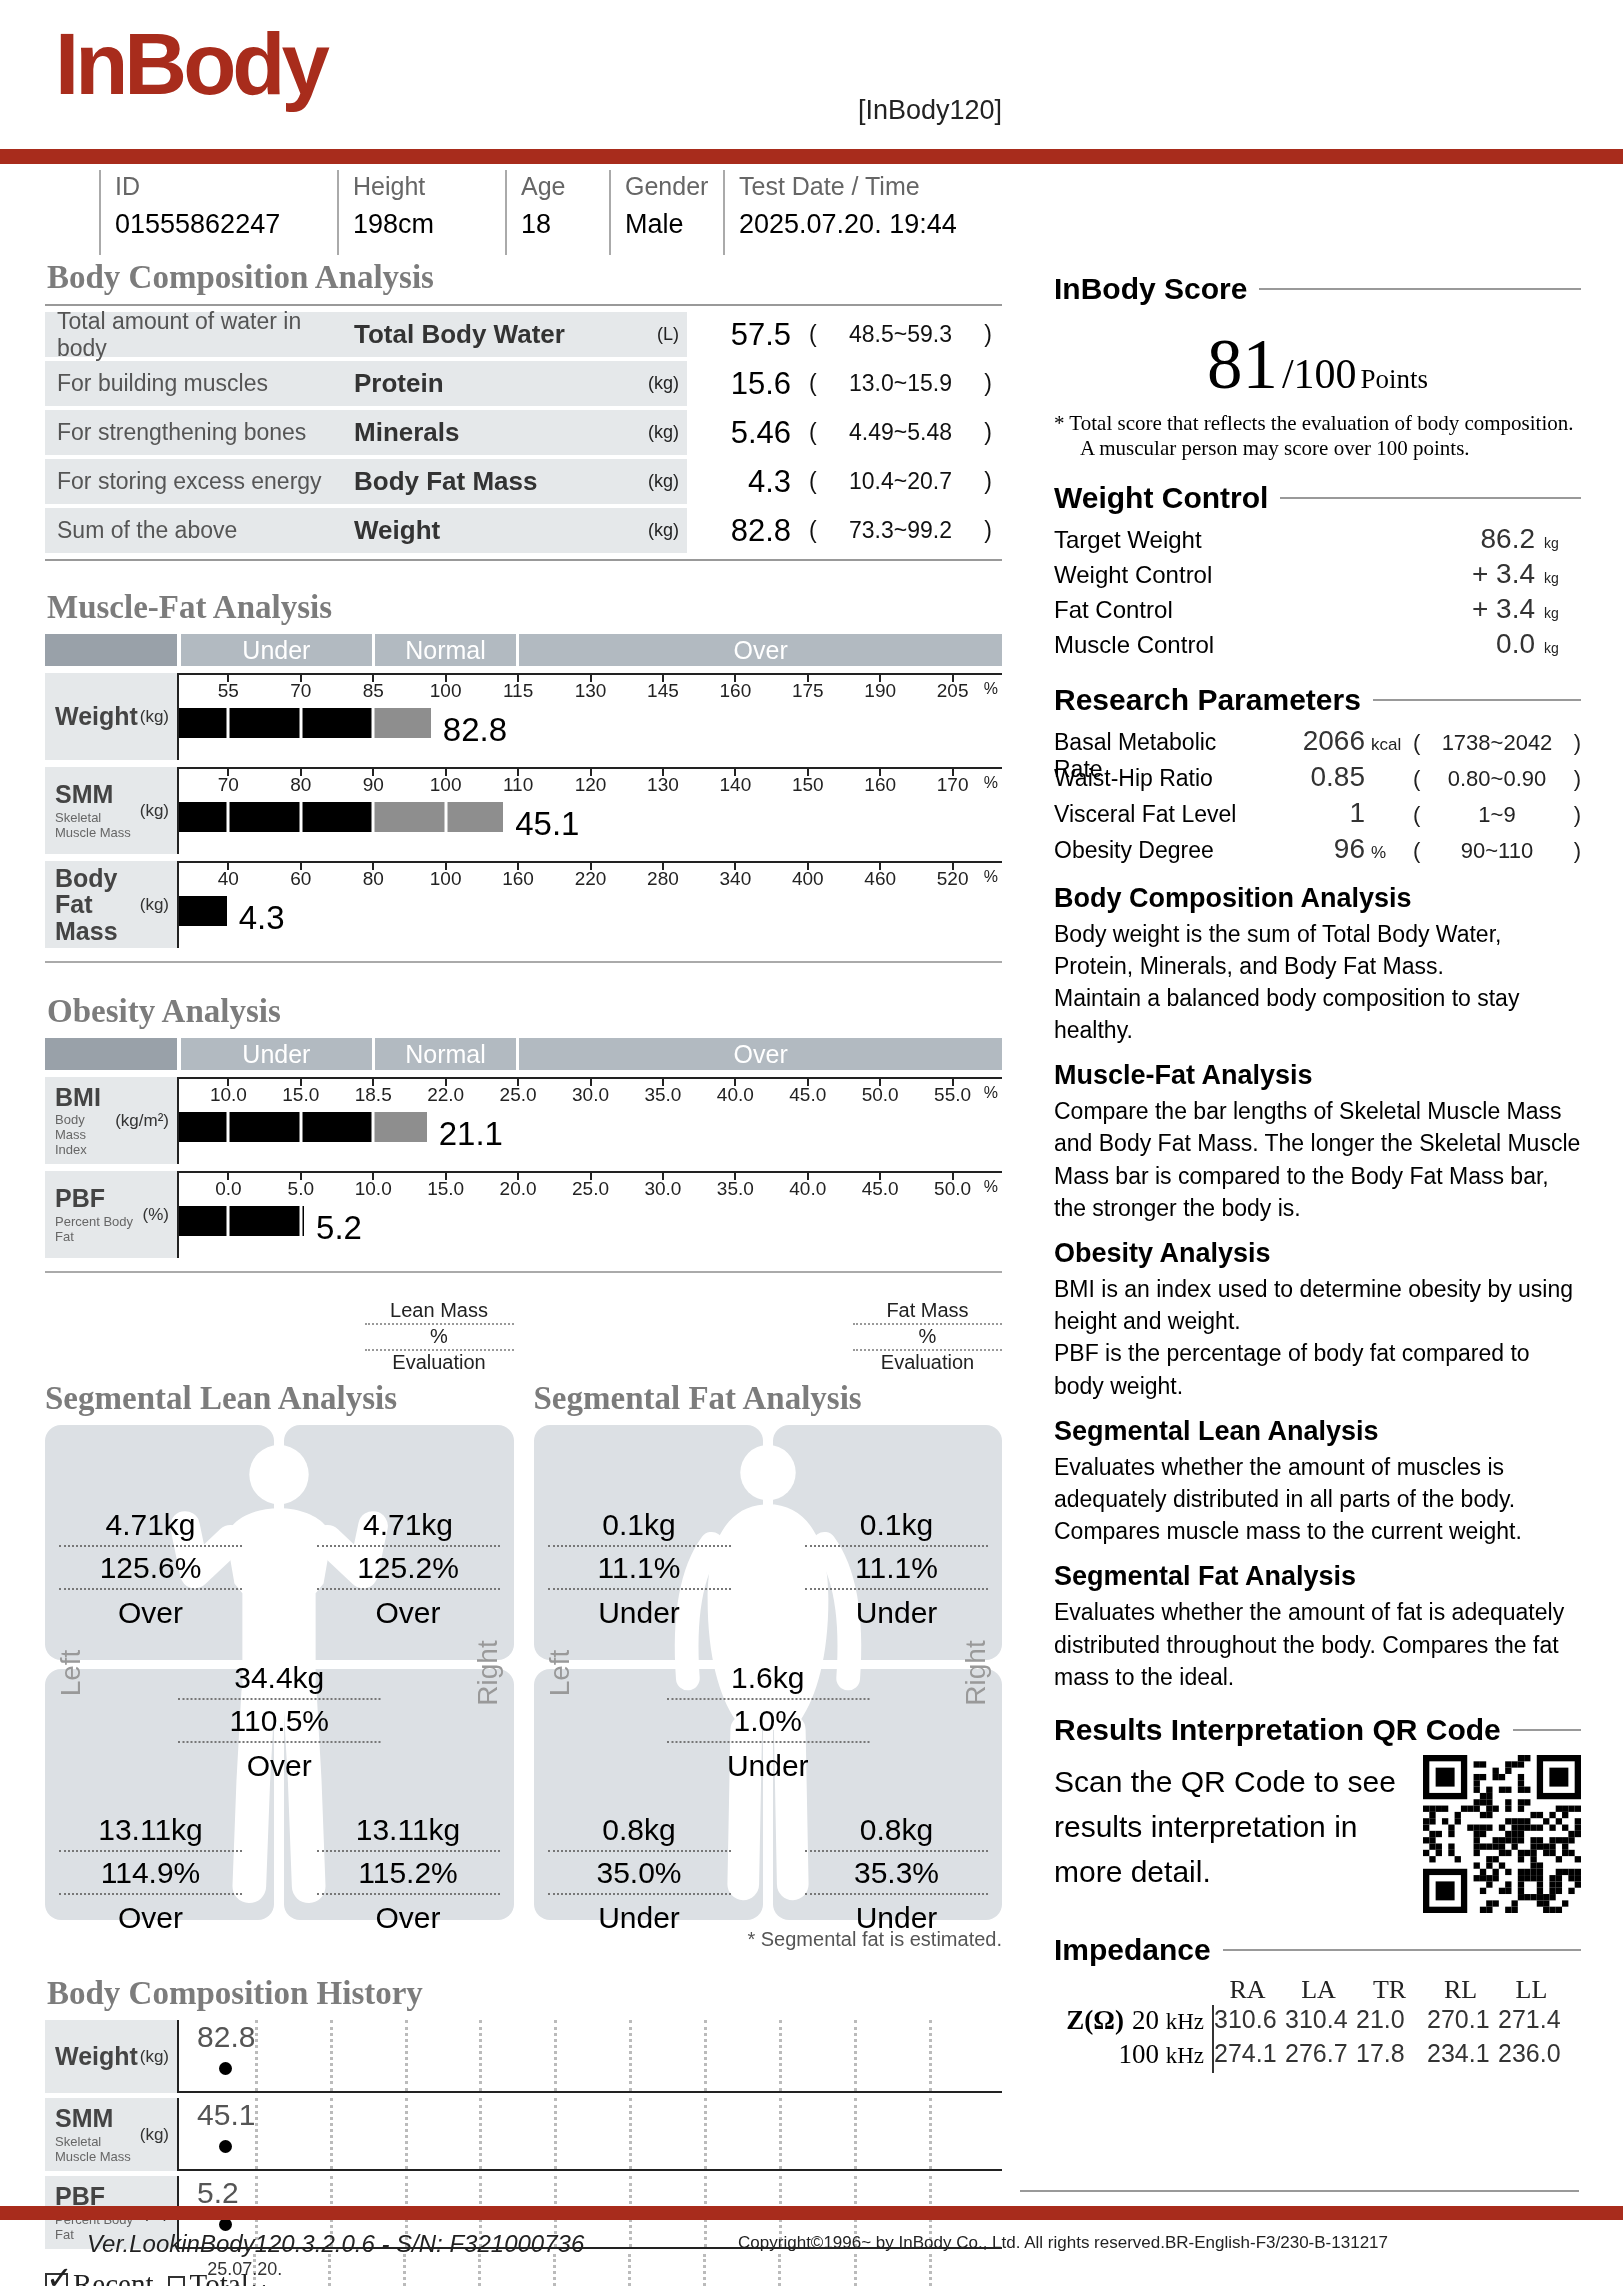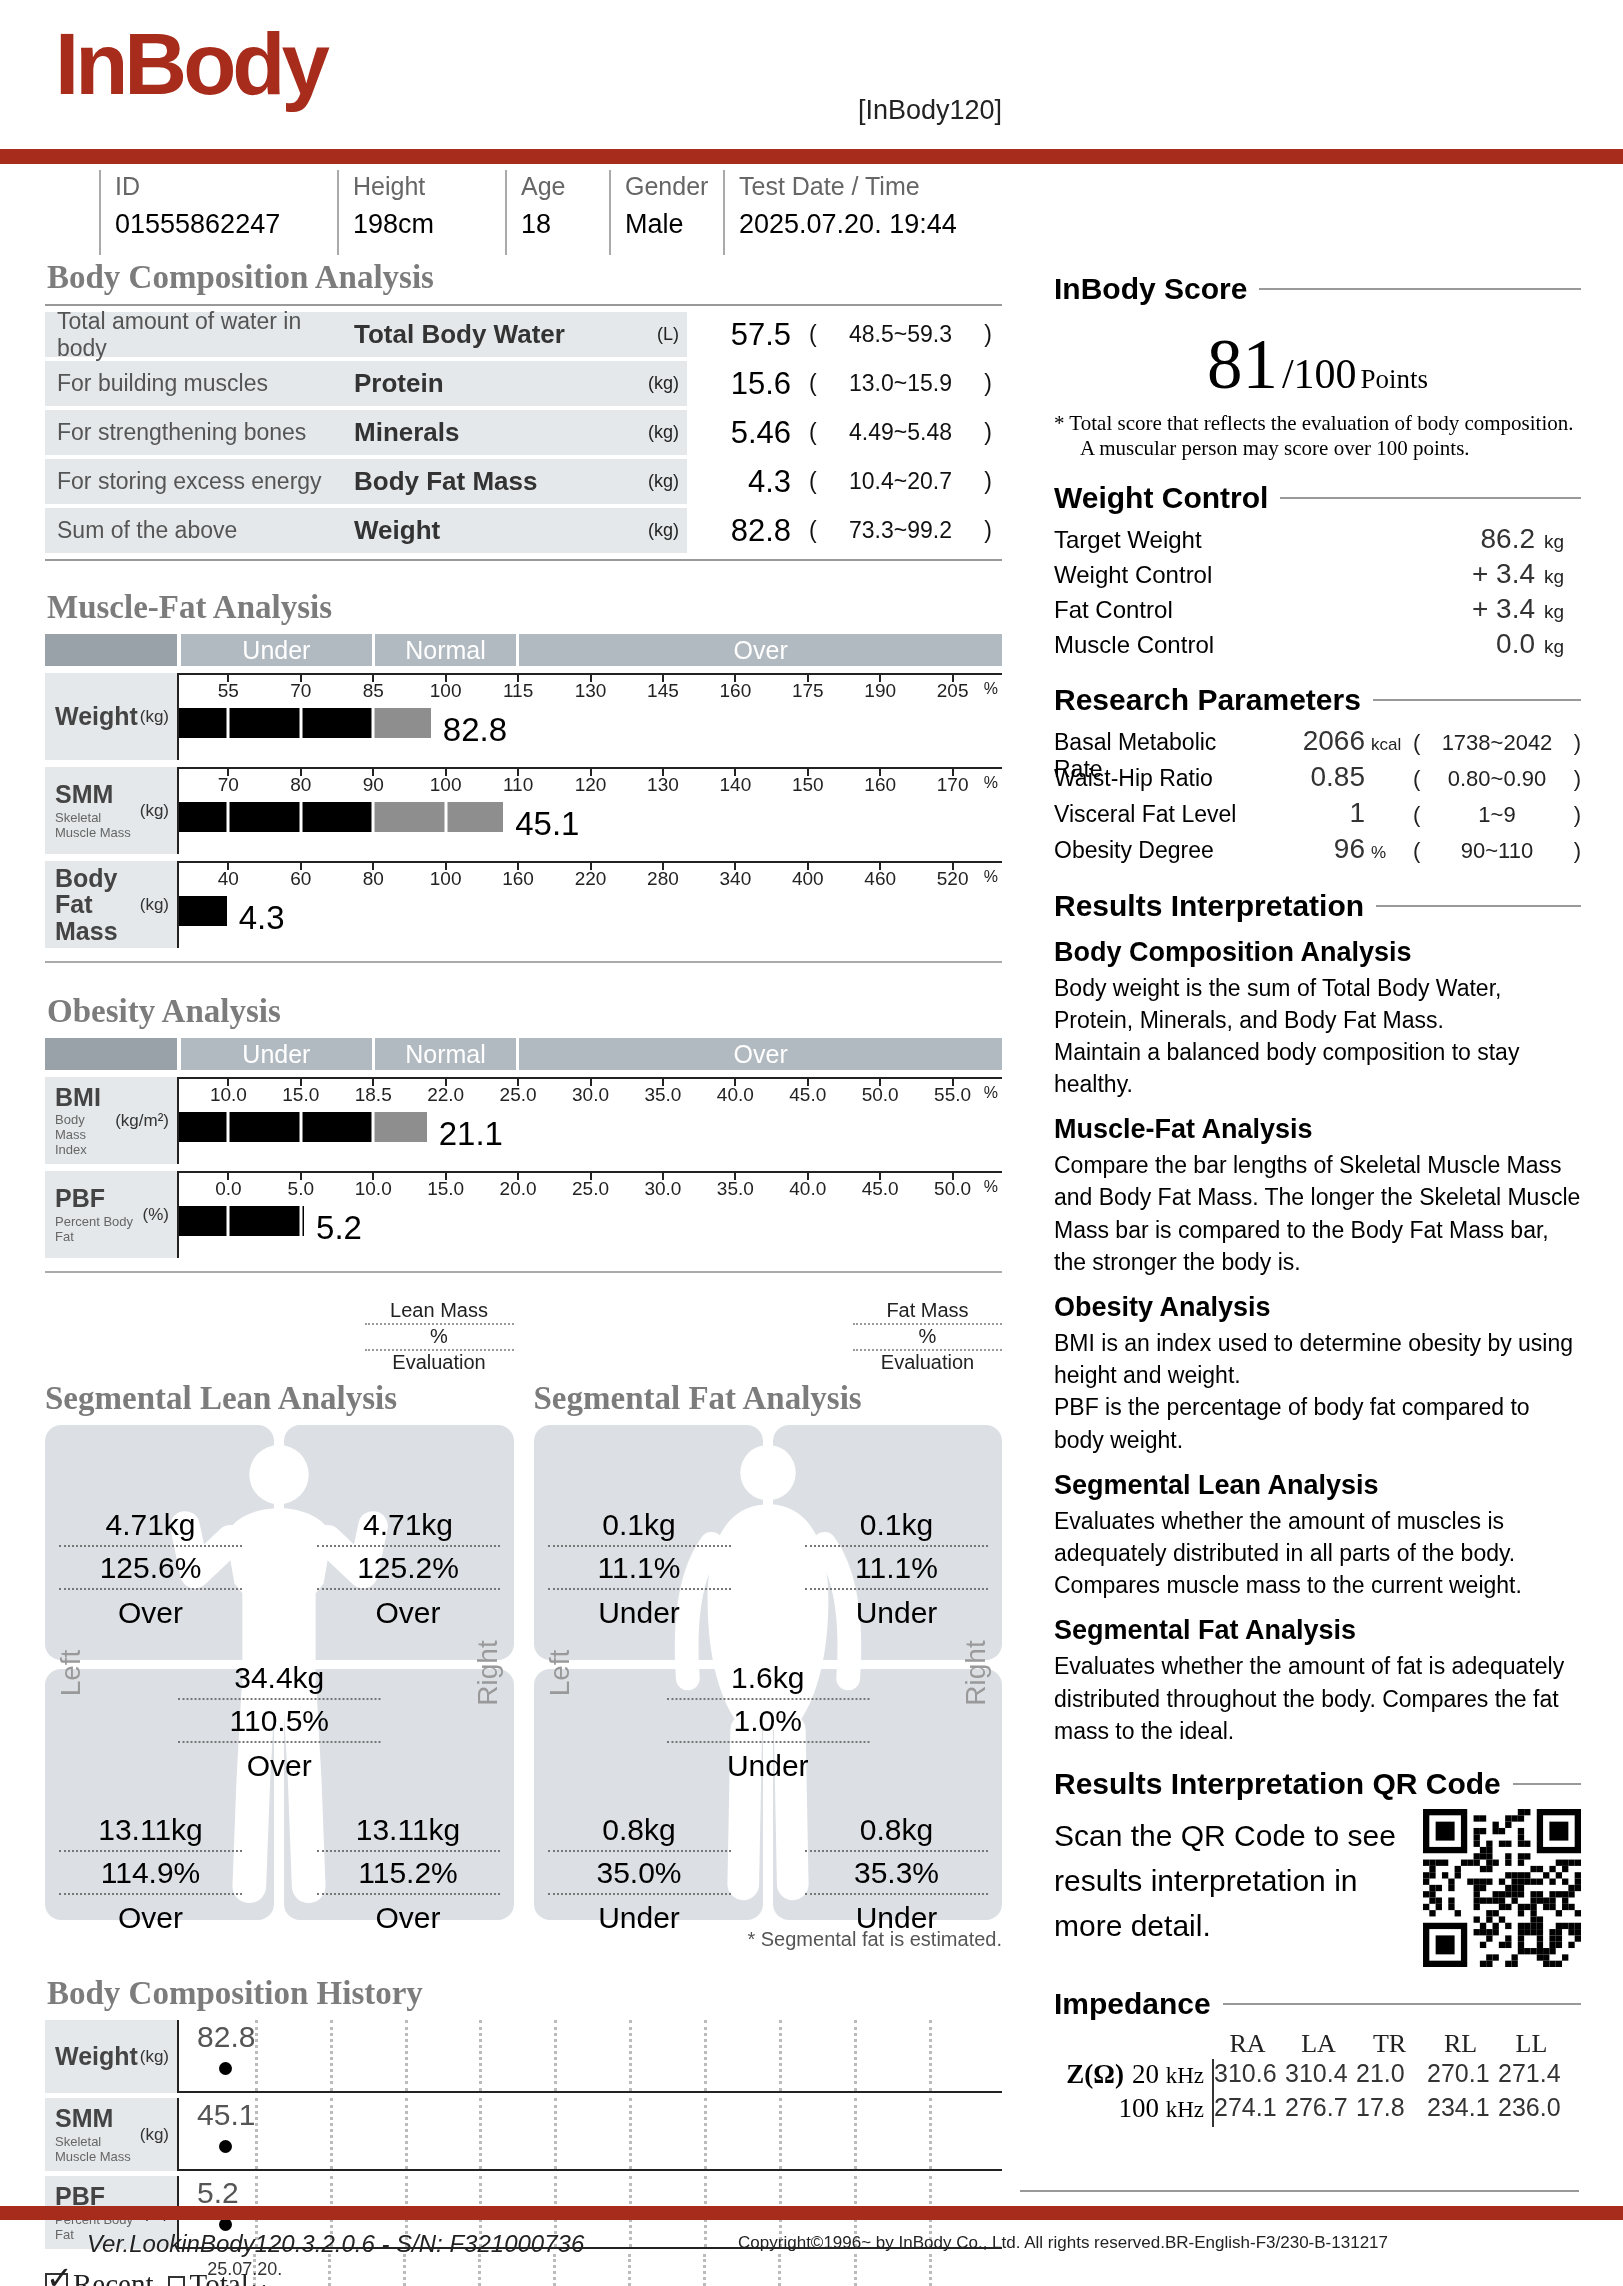--- a/index.html
+++ b/index.html
@@ -95,21 +95,21 @@
   .rc-head-text{font-size:30px;font-weight:bold;color:#000;white-space:nowrap;}
   .rc-head-line{flex:1;border-top:2px solid #999;margin-left:12px;}
   .score-line{text-align:center;font-family:"Liberation Serif",serif;margin:18px 0 6px;}
   .score-num{font-size:71px;}
   .score-denom{font-size:42px;}
   .score-points{font-size:27px;}
   .score-note{font-family:"Liberation Serif",serif;font-size:21px;color:#000;line-height:1.18;padding-left:26px;text-indent:-26px;margin:2px 0 6px;}
   .wc-row{display:flex;align-items:baseline;height:35px;}
   .wc-label{flex:1;font-size:24px;}
   .wc-value{width:119px;text-align:right;font-size:28px;color:#333;}
-  .wc-unit{width:46px;font-size:19px;padding-left:9px;color:#222;box-sizing:border-box;}
+  .wc-unit{width:46px;font-size:14px;padding-left:9px;color:#222;box-sizing:border-box;}
   .rp-row{display:flex;align-items:baseline;height:36px;}
   .rp-label{flex:1;font-size:23px;font-stretch:condensed;}
   .rp-value{width:95px;text-align:right;font-size:28px;color:#333;}
   .rp-unit{width:48px;font-size:17px;padding-left:6px;color:#222;box-sizing:border-box;}
   .rp-range{width:168px;display:flex;justify-content:space-between;font-size:22px;color:#222;}
   .int-head{font-size:27px;font-weight:bold;margin:14px 0 4px;}
   .int-body{font-size:23px;line-height:1.4;color:#000;white-space:pre-line;}
   .qr-wrap{display:flex;margin-top:6px;gap:10px;}
   .qr-text{flex:1;font-size:30px;line-height:1.5;padding-top:4px;}
   .qr-box{width:158px;height:158px;flex:none;}
@@ -749,24 +749,20 @@
         <div class="rp-value">96</div>
         <div class="rp-unit">%</div>
         <div class="rp-range">
           <span>(</span>
           <span>90~110</span>
           <span>)</span>
         </div>
       </div>
     </div>
 
-  <div class="rc-head">
-    <span class="rc-head-text">Results Interpretation</span>
-    <span class="rc-head-line"></span>
-  </div>
   <div id="int-sections">
       <div class="int-head">Body Composition Analysis</div>
       <div class="int-body">Body weight is the sum of Total Body Water, Protein, Minerals, and Body Fat Mass.
 Maintain a balanced body composition to stay healthy.</div>
       <div class="int-head">Muscle-Fat Analysis</div>
       <div class="int-body">Compare the bar lengths of Skeletal Muscle Mass and Body Fat Mass. The longer the Skeletal Muscle Mass bar is compared to the Body Fat Mass bar, the stronger the body is.</div>
       <div class="int-head">Obesity Analysis</div>
       <div class="int-body">BMI is an index used to determine obesity by using height and weight.
 PBF is the percentage of body fat compared to body weight.</div>
       <div class="int-head">Segmental Lean Analysis</div>

